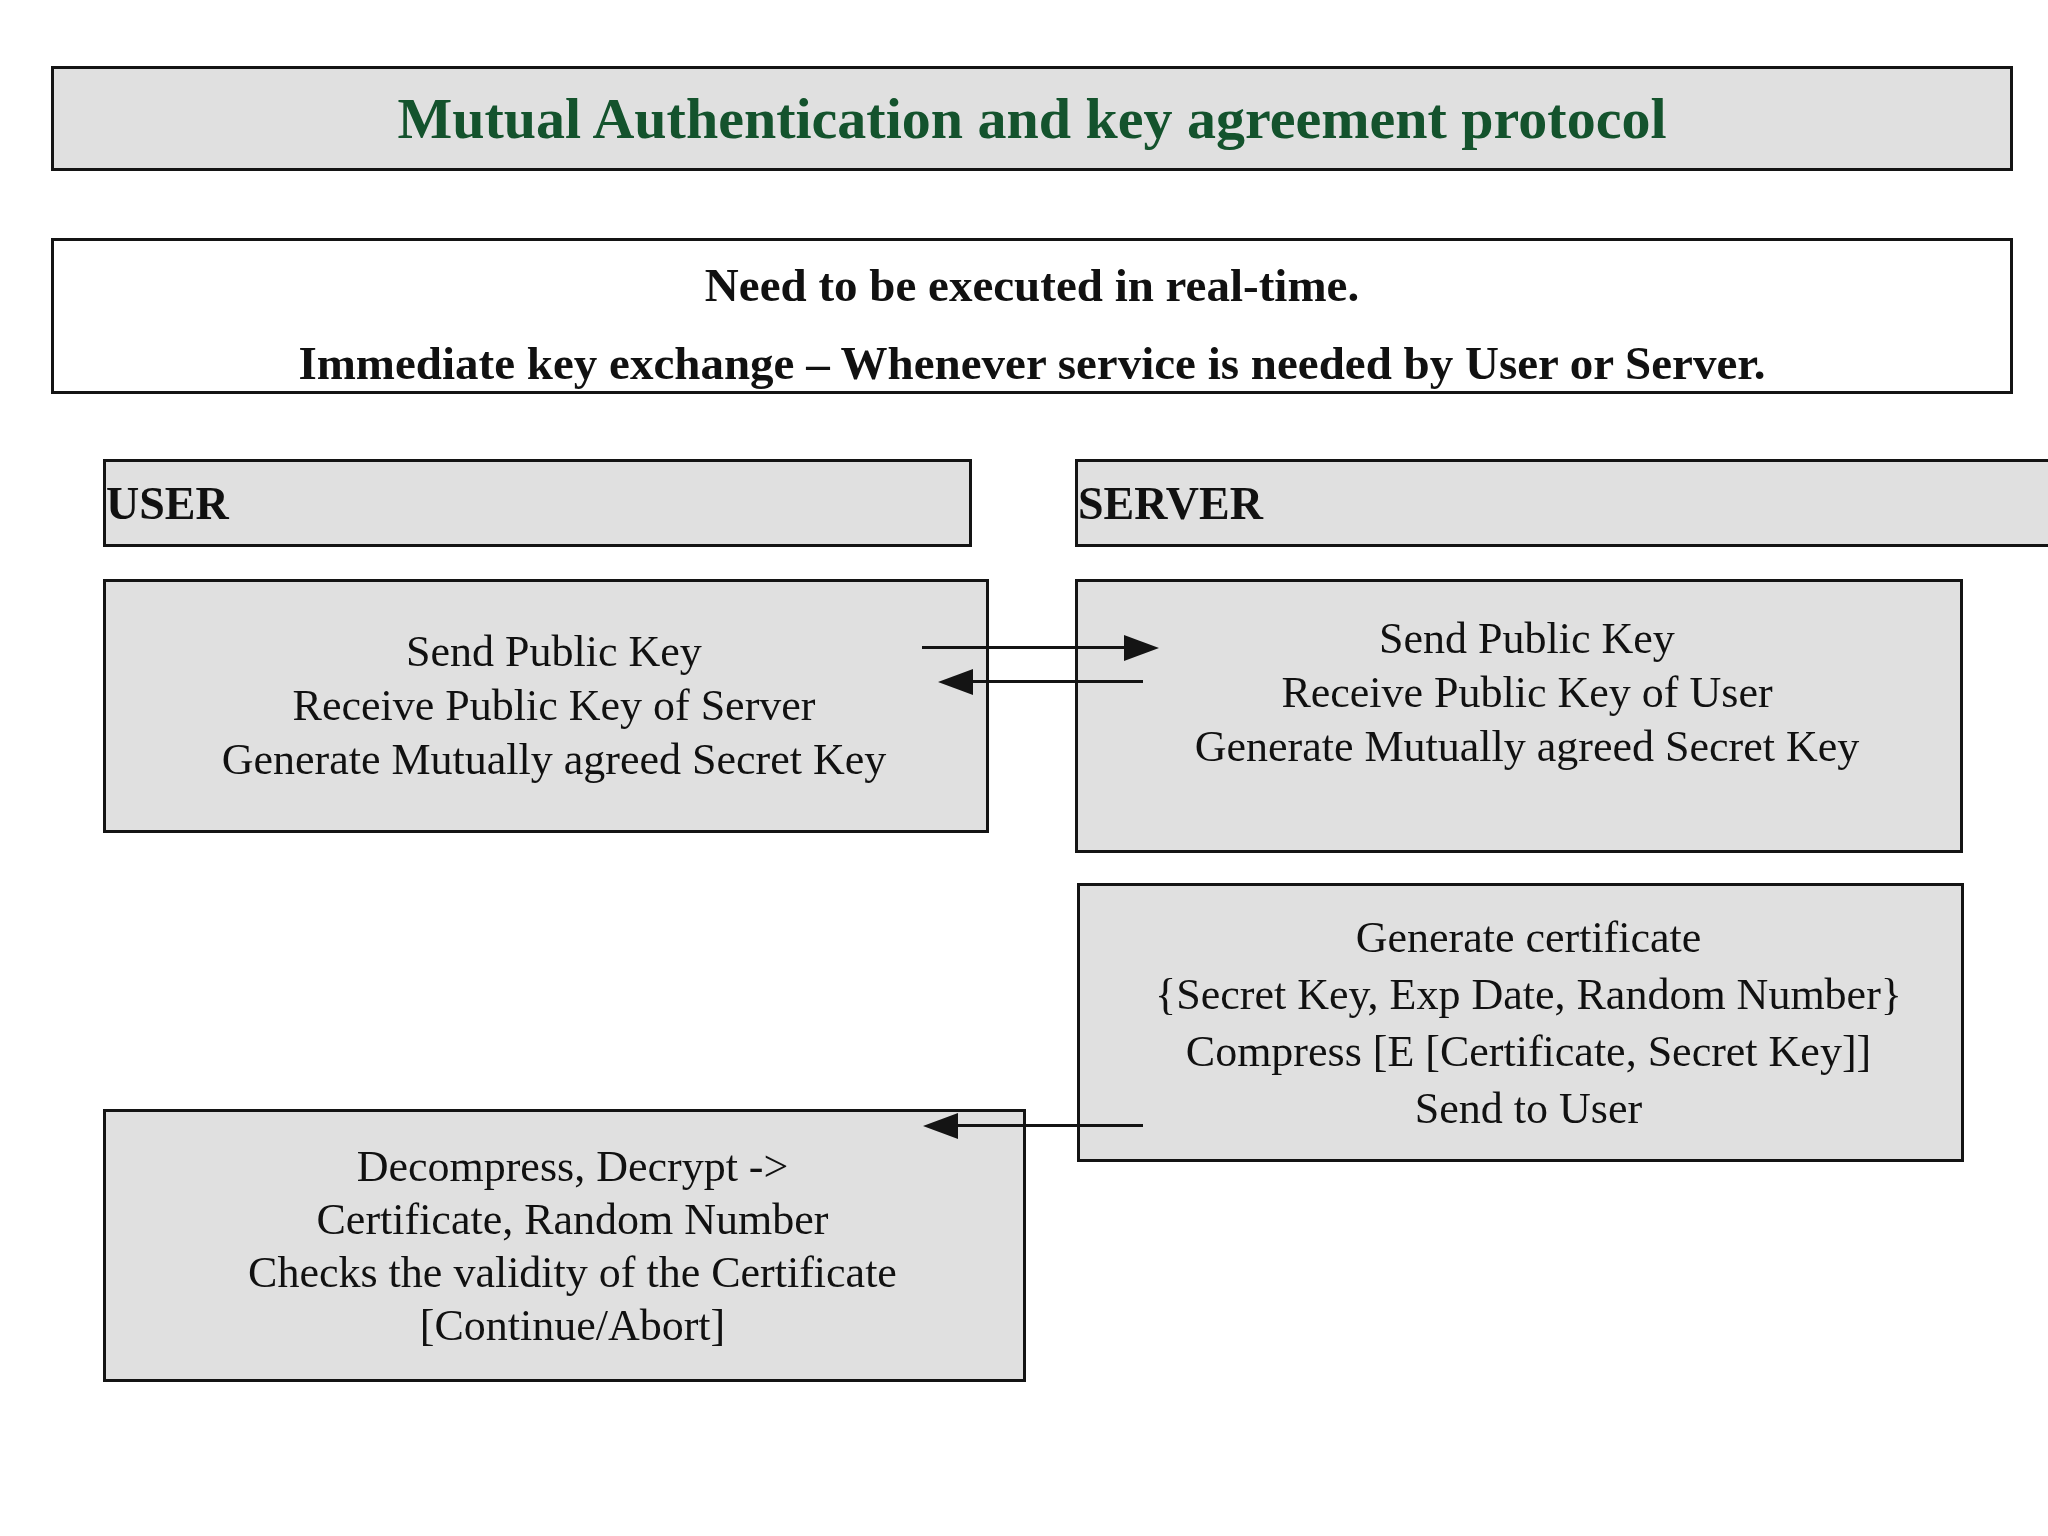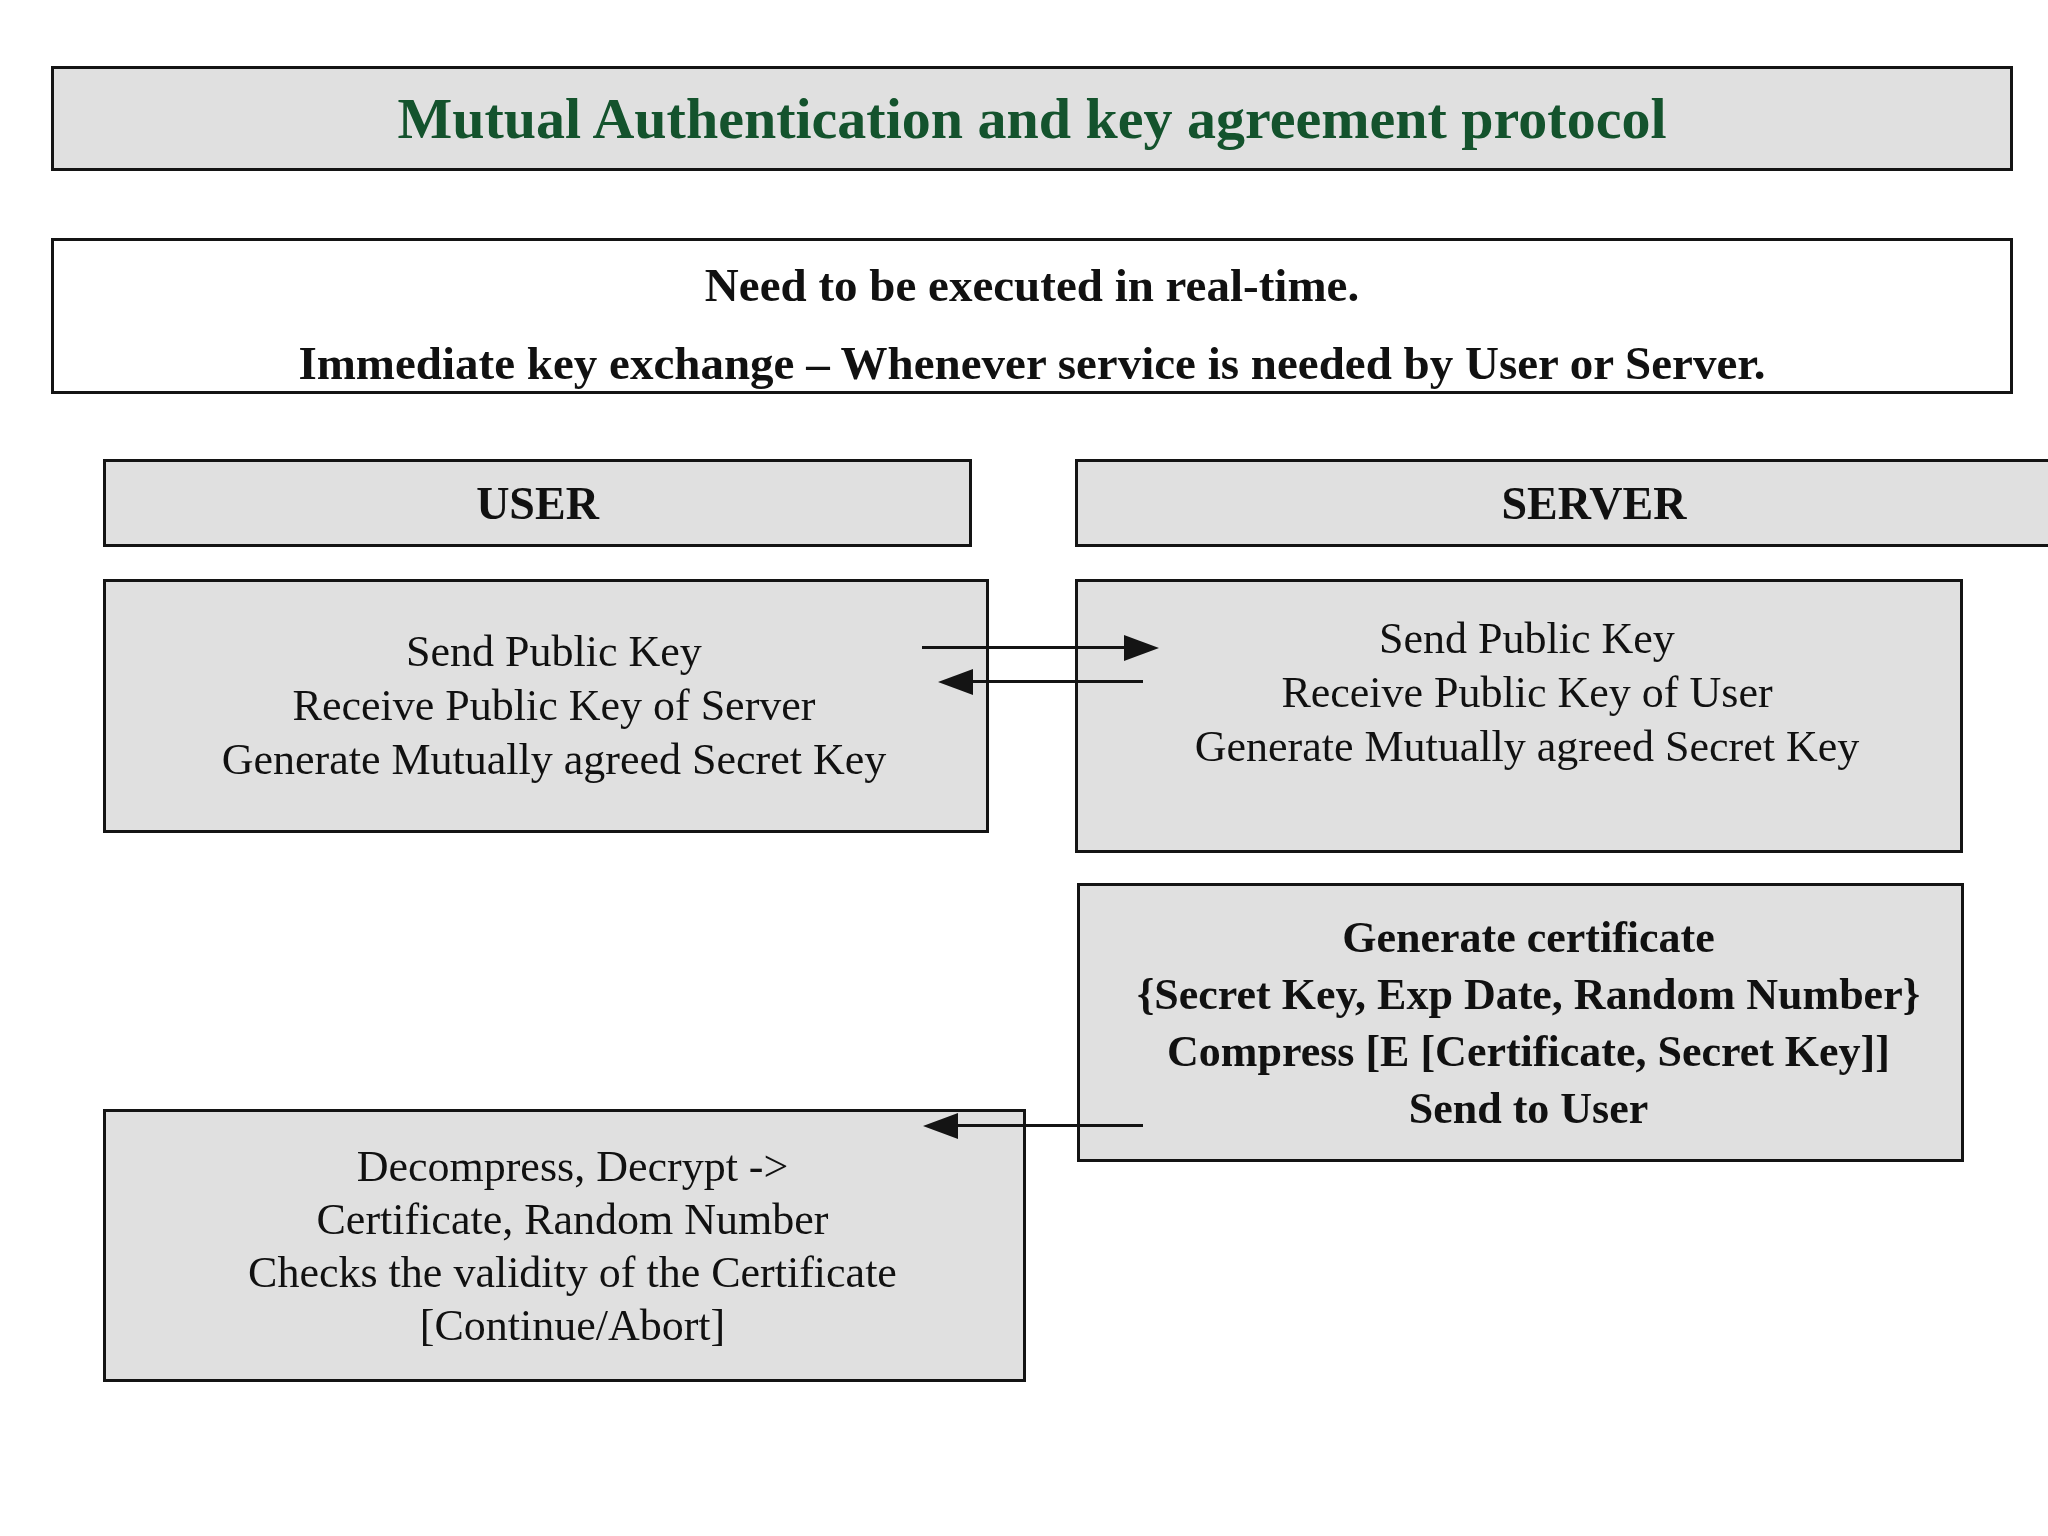--- a/index.html
+++ b/index.html
@@ -47,40 +47,40 @@
     z-index: 1;
   }
   .note-line {
     font-weight: bold;
     font-size: 47px;
     line-height: 78px;
     white-space: nowrap;
   }
 
   .col-header {
-    display: flex; align-items: center; justify-content: center;
+    display: flex; align-items: center; justify-content: flex-start;
     font-weight: bold;
     font-size: 46px;
     z-index: 1;
   }
   .user-header   { left: 103px;  top: 459px; width: 869px; height: 88px; }
   .server-header { left: 1075px; top: 459px; width: 1038px; height: 88px; }
 
   .step-box {
     display: flex; flex-direction: column;
     align-items: center;
     font-size: 44px;
     z-index: 1;
     padding-left: 16px;
   }
   .centered { justify-content: center; }
 
   .user-kx-box    { left: 103px;  top: 579px;  width: 886px; height: 254px; }
   .server-kx-box  { left: 1075px; top: 579px;  width: 888px; height: 274px; padding-top: 30px; }
-  .server-cert-box{ left: 1077px; top: 883px;  width: 887px; height: 279px; font-weight: bold; }
+  .server-cert-box{ left: 1077px; top: 883px;  width: 887px; height: 279px; }
   .user-verify-box{ left: 103px;  top: 1109px; width: 923px; height: 273px; }
 
   .user-kx-box .bline     { line-height: 54px; }
   .server-kx-box .bline   { line-height: 54px; }
   .server-cert-box .bline { line-height: 57px; }
   .user-verify-box .bline { line-height: 53px; }
   .bline { white-space: nowrap; }
 
   .arrow-line {
     background: #141414;

